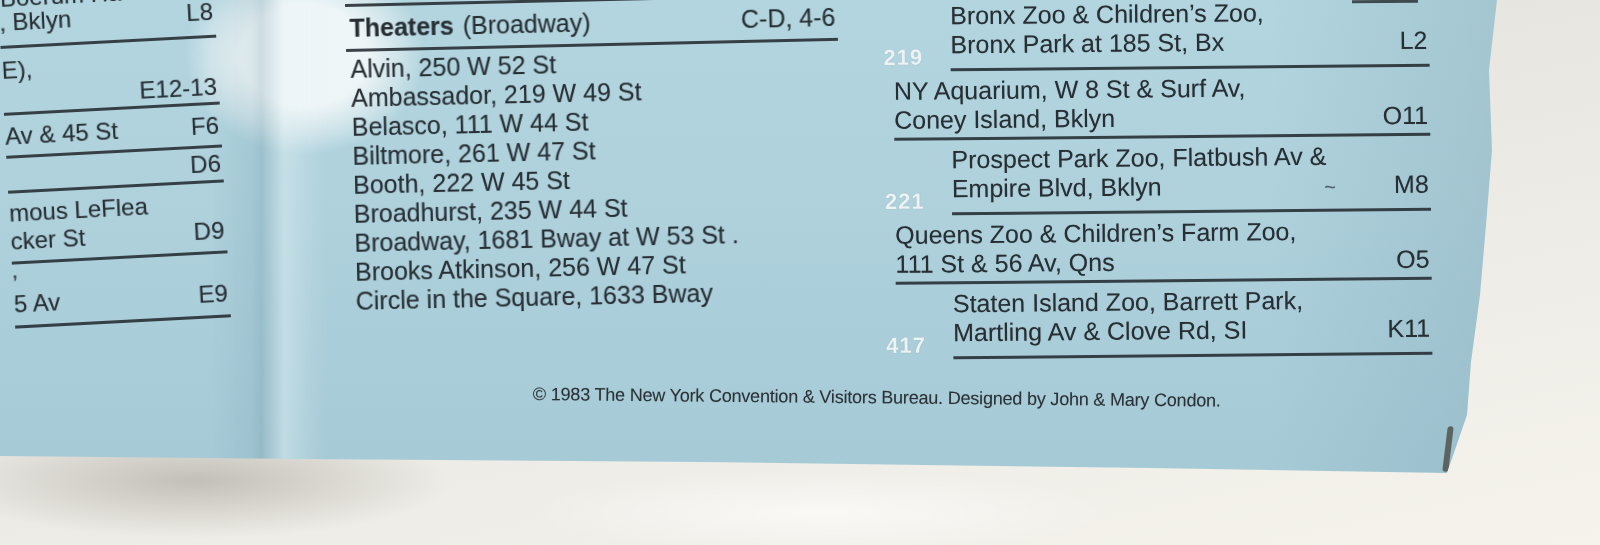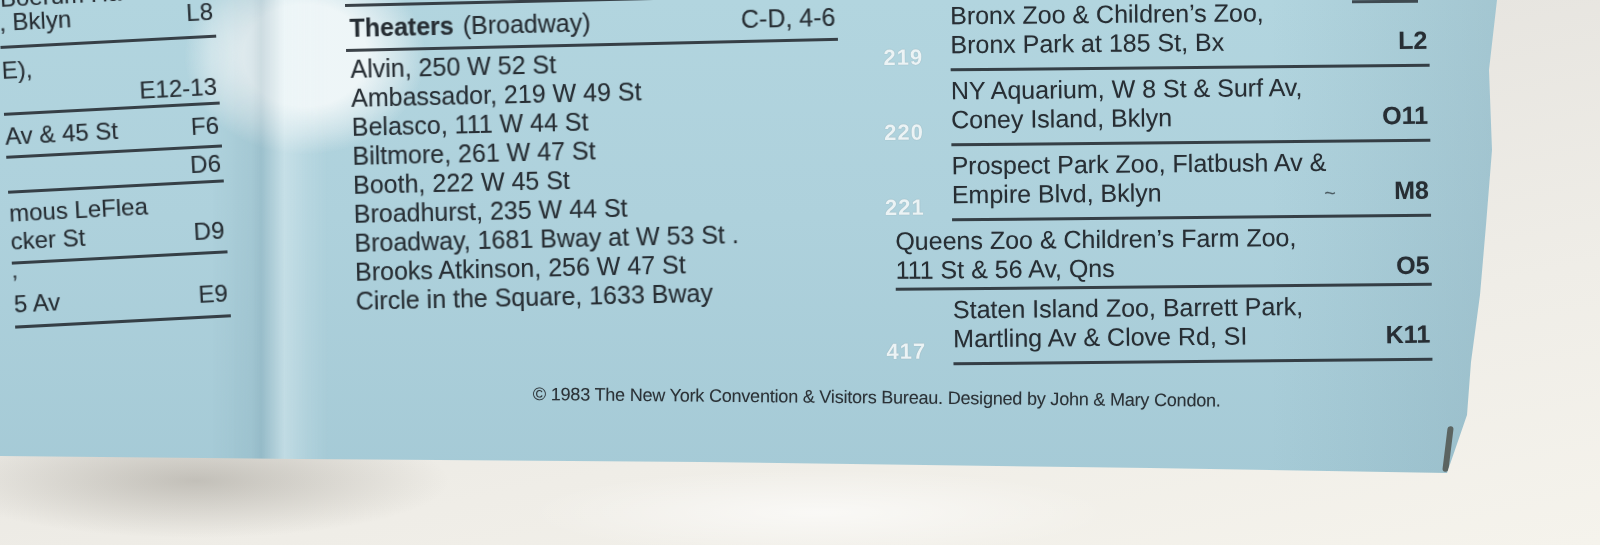--- a/index.html
+++ b/index.html
@@ -64,21 +64,21 @@
   .tqual { margin-left:9px; font-weight:400; }
   .tlist { list-style:none; margin:3px 0 0 0; padding:0 0 0 4px; }
 
   
   .col-zoos { left:880px; top:2px; width:549px; transform:rotate(-0.55deg); font-size:25px; line-height:29px; }
   .zentry { display:flex; margin-bottom:5px; }
   .znum { width:54px; padding:2px 0 0 3px; font-weight:700; font-size:22px; letter-spacing:1px;
     color:#ebf3f5; text-shadow:0 1px 1px rgba(120,160,175,0.45);margin-top:39px; }
   .zbody { flex:1; margin-left:13px; border-bottom:3px solid rgba(40,47,53,0.9); padding-bottom:3px; }
   .zline2 { position:relative; }
-  .zref { position:absolute; right:2px; top:0;font-weight:bold; }
+  .zref { position:absolute; right:2px; top:0; }
   .zmark { position:absolute; right:95px; top:2px; font-size:20px; color:rgba(48,60,66,0.7); }
 
   .copyright { position:absolute; left:533px; top:384px; font-size:18px; letter-spacing:-0.2px;
     color:#2b3237; transform:rotate(0.55deg); transform-origin:0 0; white-space:nowrap; }
 </style>
 </head>
 <body>
 
 <div class="stage">
   <div class="table-shadow"></div>
@@ -171,21 +171,20 @@
         <div class="zbody">
           <div>Bronx Zoo &amp; Children’s Zoo,</div>
           <div class="zline2">
             <span>Bronx Park at 185 St, Bx</span>
             <span class="zref">L2</span>
           </div>
         </div>
       </div>
 
       <div class="zentry">
-        <div class="znum">220</div>
         <div class="zbody">
           <div>NY Aquarium, W 8 St &amp; Surf Av,</div>
           <div class="zline2">
             <span>Coney Island, Bklyn</span>
             <span class="zref">O11</span>
           </div>
         </div>
       </div>
 
       <div class="zentry">

